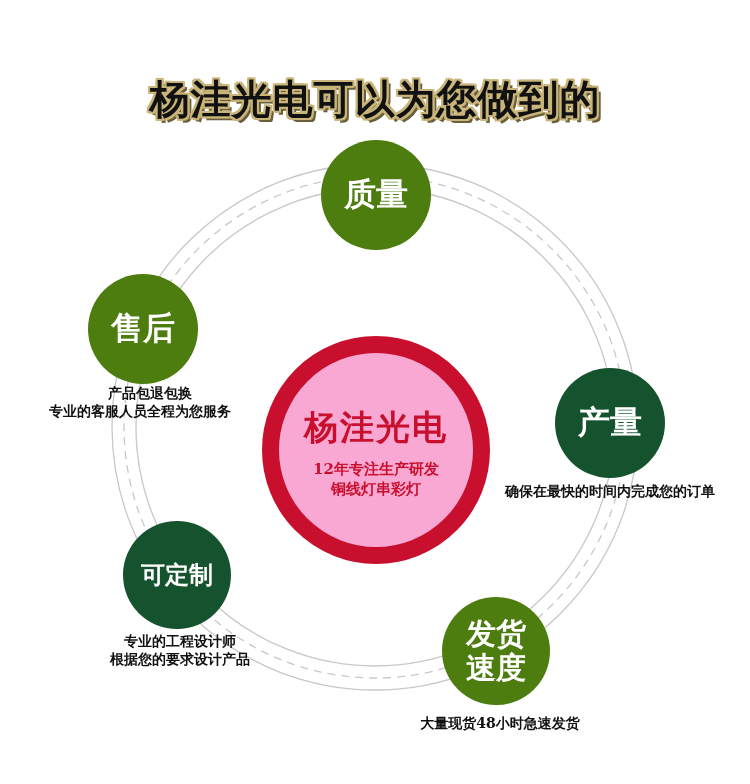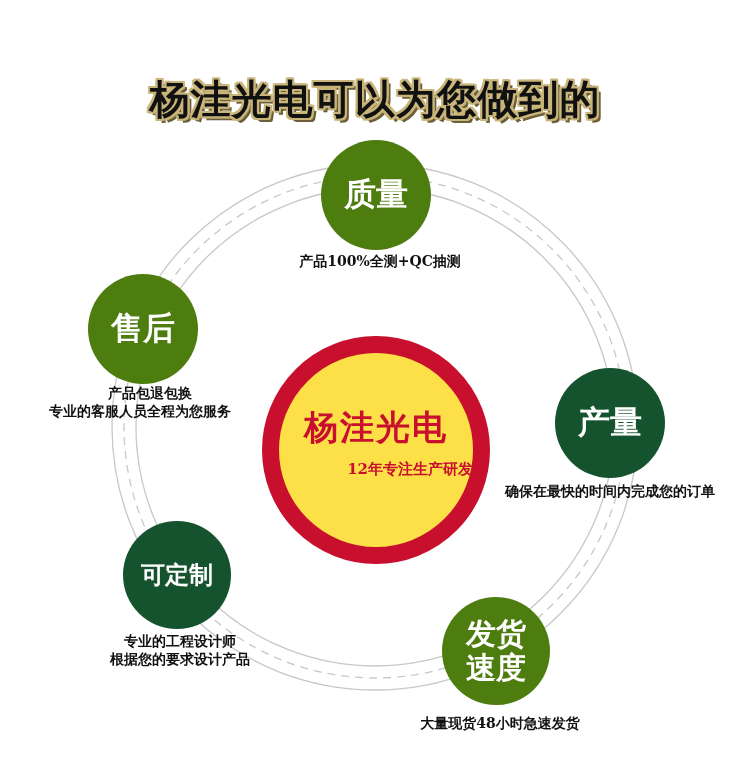--- a/index.html
+++ b/index.html
@@ -10,27 +10,27 @@
     font-family: "DejaVu Sans", sans-serif; font-weight: bold; font-size: 40px;
     color: #111; letter-spacing: 1px;
     text-shadow: -2px -2px 0 #c9b57a, 2px -2px 0 #c9b57a, -2px 2px 0 #c9b57a, 2px 2px 0 #c9b57a,
                  0 -2px 0 #c9b57a, 0 2px 0 #c9b57a, -2px 0 0 #c9b57a, 2px 0 0 #c9b57a,
                  4px 4px 0 #6b5e3a;
   }
   svg.ring { position: absolute; left: 0; top: 0; }
   .center {
     position: absolute; left: 262px; top: 336px; width: 228px; height: 228px;
     border-radius: 50%; box-sizing: border-box; border: 17px solid #c8102e;
-    background: #fde047; text-align: center;
+    background: #f9a8d4; text-align: center;
   }
   .center .brand {
     margin-top: 52px; font-family: "DejaVu Sans", sans-serif; font-weight: bold;
     font-size: 34px; color: #c8102e; letter-spacing: 2px;
   }
-  .center .sub { font-size: 15px; color: #c8102e; font-weight: bold; line-height: 20px; text-align: right; }
+  .center .sub { font-size: 15px; color: #c8102e; font-weight: bold; line-height: 20px; }
   .center .sub1 { margin-top: 8px; }
   .node {
     position: absolute; border-radius: 50%; color: #fff; display: flex;
     align-items: center; justify-content: center; text-align: center;
     font-family: "DejaVu Sans", sans-serif; font-weight: bold;
   }
   .gold { background: #4d7c0f; }
   .gray { background: #14532d; }
   .desc {
     position: absolute; font-size: 14px; font-weight: bold; color: #111;
@@ -44,27 +44,27 @@
 
 <svg class="ring" width="750" height="784">
   <circle cx="375" cy="427" r="263" fill="none" stroke="#c8c8c8" stroke-width="1.3"></circle>
   <circle cx="375" cy="427" r="251" fill="none" stroke="#c8c8c8" stroke-width="1.3" stroke-dasharray="8 6"></circle>
   <circle cx="375" cy="427" r="239" fill="none" stroke="#c8c8c8" stroke-width="1.3"></circle>
 </svg>
 
 <div class="center">
   <div class="brand">杨洼光电</div>
   <div class="sub sub1">12年专注生产研发</div>
+  <div class="sub">铜线灯串彩灯</div>
 </div>
 
 <div class="node gold" style="left:321px; top:140px; width:110px; height:110px; font-size:32px;">
   <span>质量</span>
 </div>
 <div class="desc" style="left:270px; top:252px; width:220px;">
-  <div>产品100%全测+QC抽测</div>
 </div>
 
 <div class="node gold" style="left:88px; top:274px; width:110px; height:110px; font-size:32px;">
   <span>售后</span>
 </div>
 <div class="desc" style="left:20px; top:384px; width:240px;">
   <div style="padding-left:20px;">产品包退包换</div>
   <div>专业的客服人员全程为您服务</div>
 </div>
 

